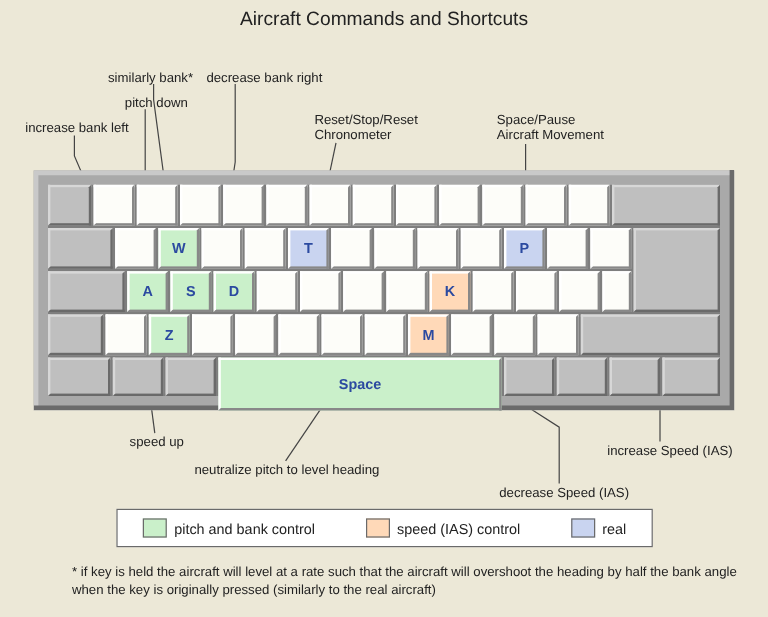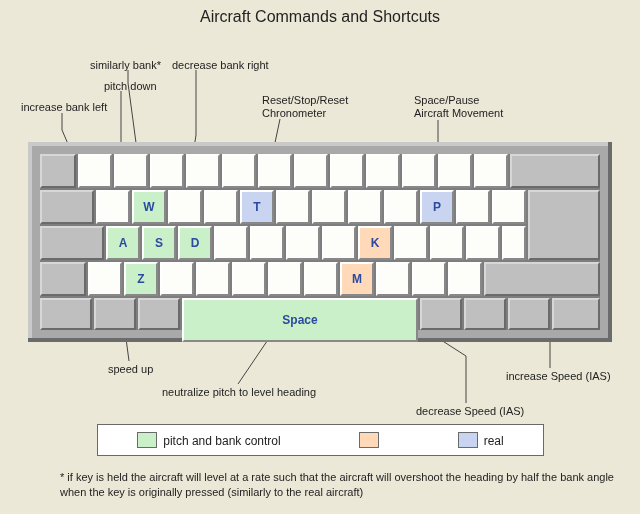--- a/index.html
+++ b/index.html
@@ -142,20 +142,21 @@
   </div>
 </div>
 
 <div class="legend">
   <div class="item">
     <span class="sw" style="background:#caf0ca"></span>
     <span>pitch and bank control</span>
   </div>
   <div class="item">
     <span class="sw" style="background:#ffd9b8"></span>
+    <span>speed (IAS) control</span>
   </div>
   <div class="item">
     <span class="sw" style="background:#c9d4f0"></span>
     <span>real</span>
   </div>
 </div>
 
 <div class="foot">* if key is held the aircraft will level at a rate such that the aircraft will overshoot the heading by half the bank angle when the key is originally pressed (similarly to the real aircraft)</div>
 
 </body></html>

